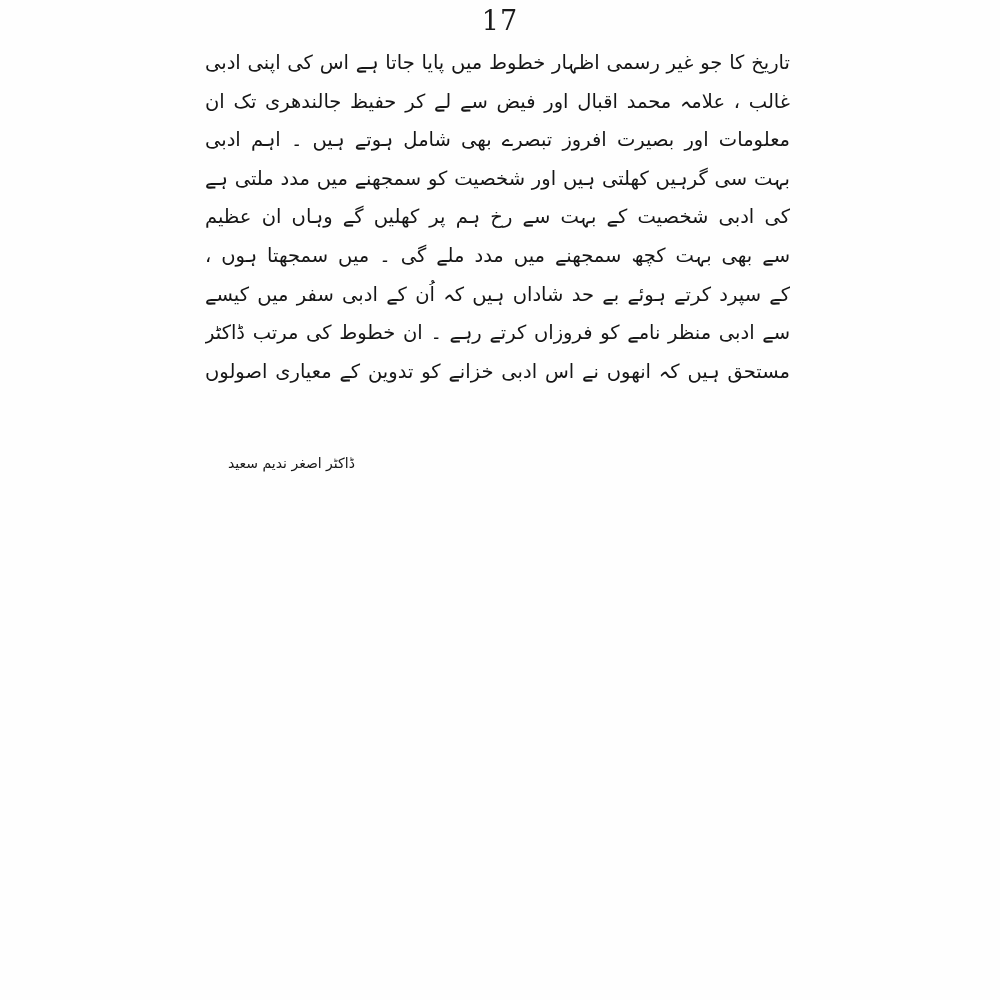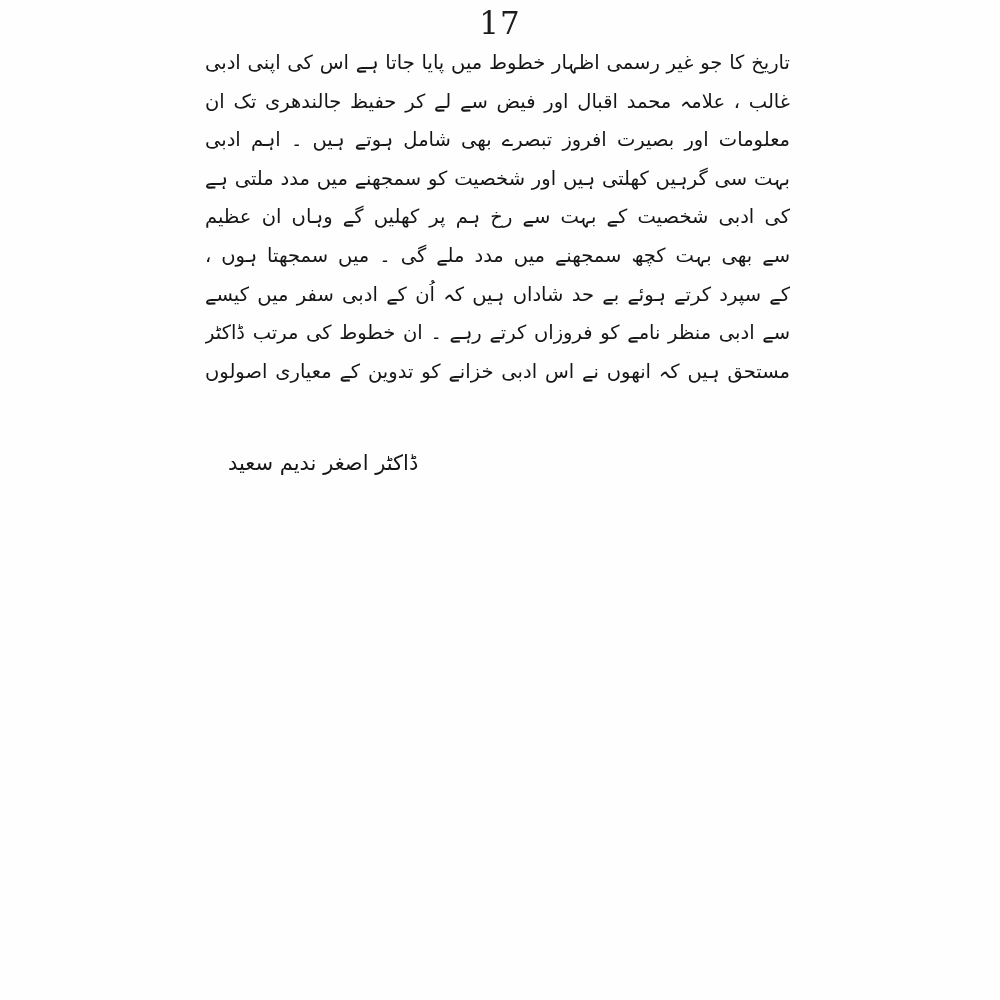--- a/index.html
+++ b/index.html
@@ -16,21 +16,21 @@
     overflow: hidden;
     font-family: "DejaVu Sans", sans-serif;
   }
   .page-number {
     position: absolute;
     top: 5px;
     left: 0;
     width: 100%;
     text-align: center;
     font-family: "DejaVu Serif", serif;
-    font-size: 31px;
+    font-size: 27px;
     letter-spacing: 1px;
     color: #1b1b1b;
   }
   .text-block {
     position: absolute;
     top: 44px;
     left: 205px;
     width: 585px;
     direction: rtl;
     unicode-bidi: embed;
@@ -48,21 +48,21 @@
     text-align: right;
     text-align-last: right;
   }
   .signature {
     position: absolute;
     top: 443px;
     left: 228px;
     width: 400px;
     direction: rtl;
     text-align: left;
-    font-size: 21px;
+    font-size: 14px;
     line-height: 40px;
     color: #161616;
   }
 </style>
 </head>
 <body>
 
 <div class="page">
   <div class="page-number">17</div>
 

